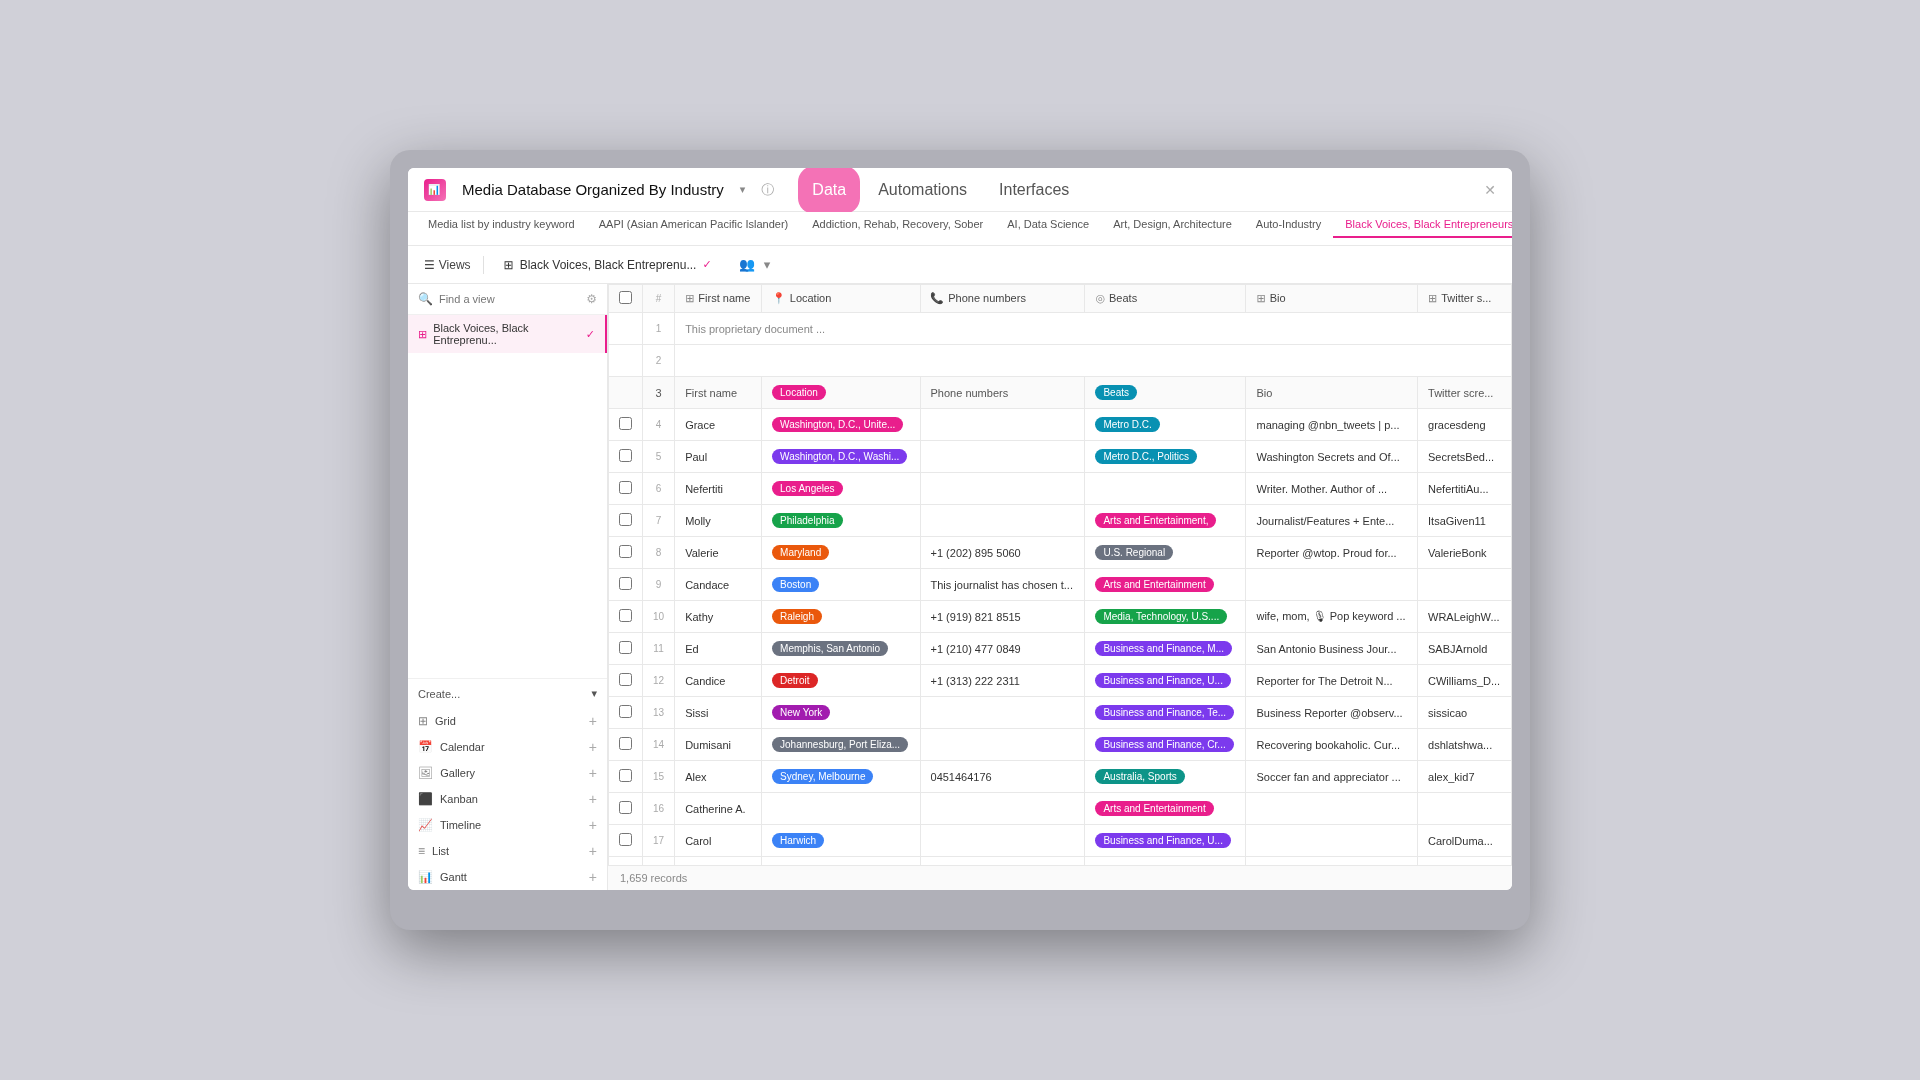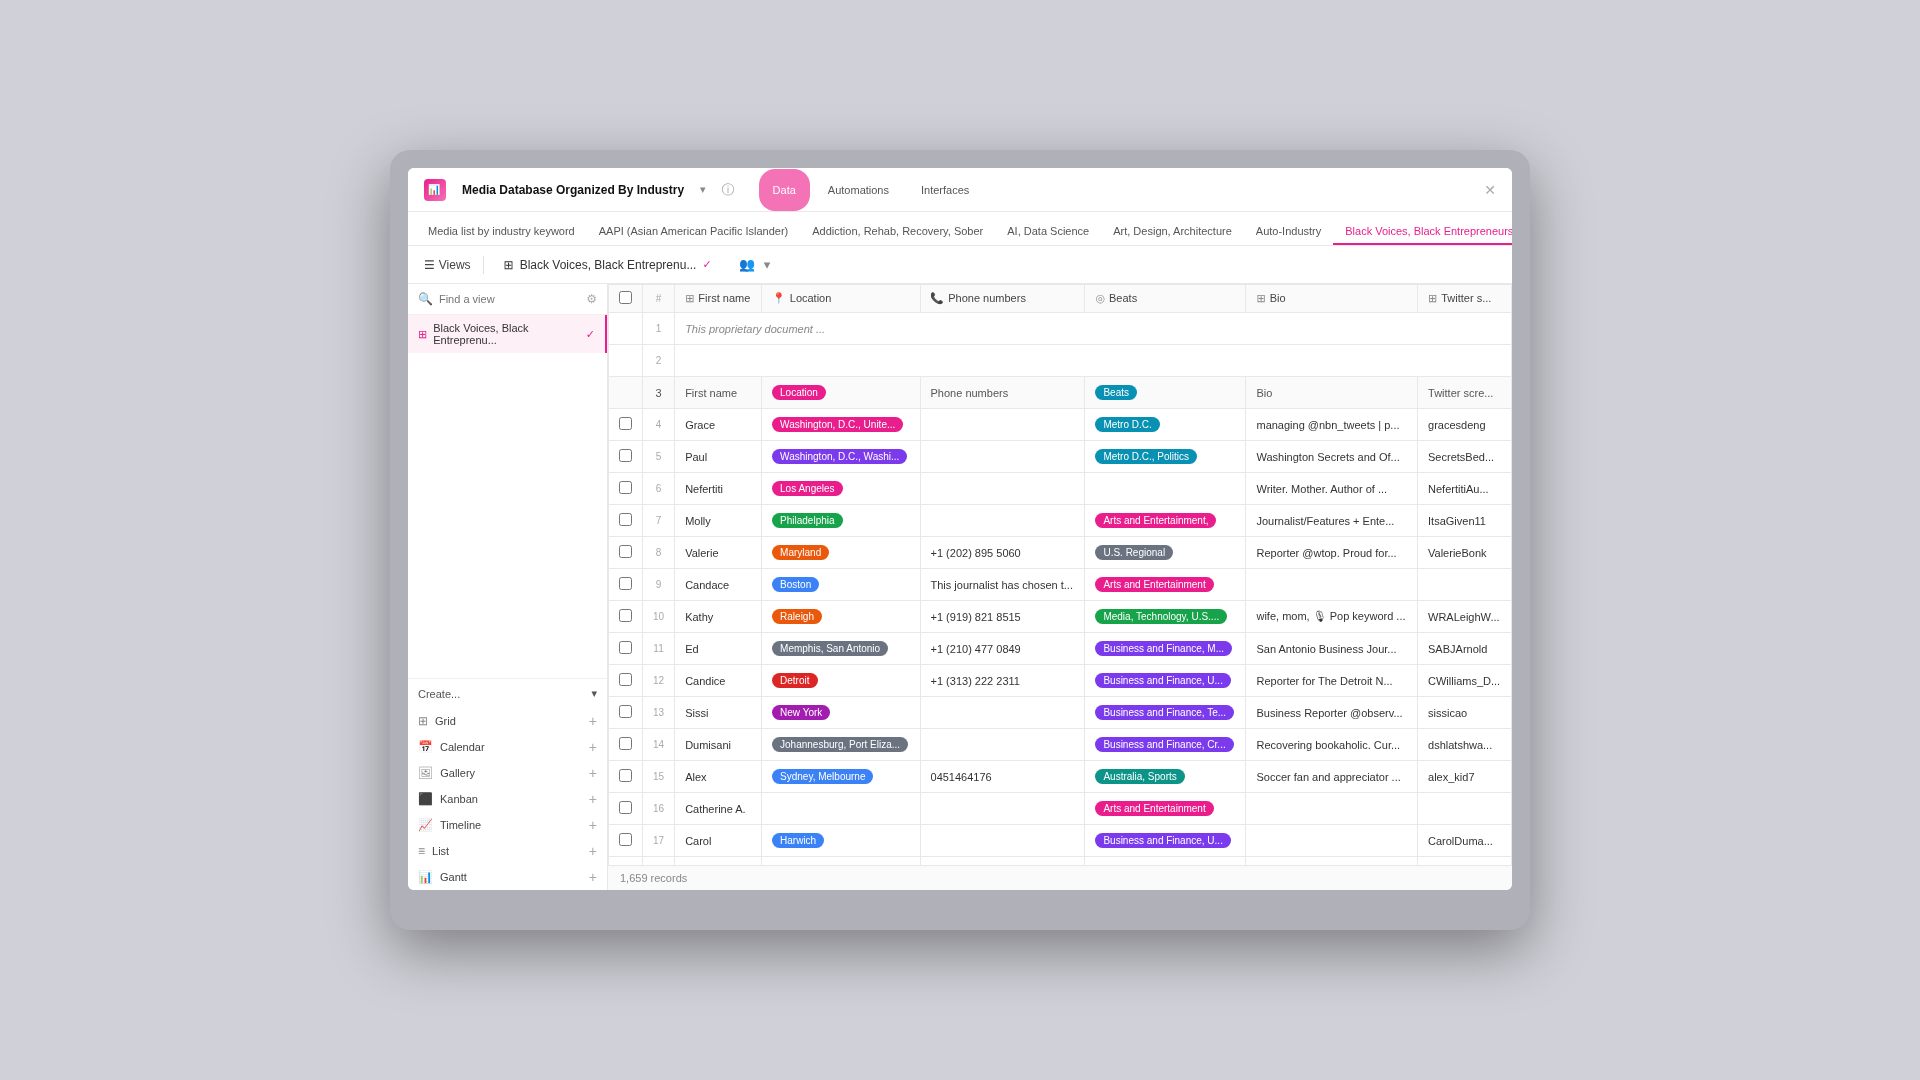--- a/index.html
+++ b/index.html
@@ -47,41 +47,41 @@
       background: linear-gradient(135deg, #e91e8c, #f472b6);
       border-radius: 4px;
       display: flex;
       align-items: center;
       justify-content: center;
       color: white;
       font-size: 10px;
       font-weight: bold;
     }
     .app-title {
-      font-size: 12px;
-      font-weight: 700;
+      font-size: 15px;
+      font-weight: 400;
       color: #111;
     }
     .title-arrow {
       color: #888;
       font-size: 11px;
     }
     .info-icon {
       color: #aaa;
       font-size: 13px;
     }
     .nav-tabs {
       display: flex;
       gap: 4px;
       margin-left: 8px;
     }
     .nav-tab {
       padding: 15px 14px;
       border-radius: 16px;
-      font-size: 11px;
+      font-size: 16px;
       cursor: pointer;
       color: #555;
     }
     .nav-tab.active {
       background: #f472b6;
       color: #fff;
       font-weight: 500;
     }
     .close-btn {
       margin-left: auto;
@@ -89,21 +89,21 @@
       font-size: 14px;
       cursor: pointer;
     }
     
     .tab-row {
       background: #fff;
       border-bottom: 1px solid #e8e8e8;
       padding: 0 8px;
       height: 34px;
       display: flex;
-      align-items: flex-end;
+      align-items: flex-start;
       flex-shrink: 0;
       overflow: hidden;
       gap: 0;
     }
     .db-tab {
       padding: 6px 12px;
       font-size: 11px;
       color: #555;
       cursor: pointer;
       white-space: nowrap;
@@ -460,21 +460,21 @@
                 <th><span class="col-icon">◎</span><span>Beats</span></th>
                 <th><span class="col-icon">⊞</span><span>Bio</span></th>
                 <th><span class="col-icon">⊞</span><span>Twitter s...</span></th>
               </tr>
             </thead>
             <tbody>
 
               <tr>
                 <td class="check-col"></td>
                 <td class="row-num">1</td>
-                <td colspan="6" style="color:#888;font-style:italic;">This proprietary document ...</td>
+                <td colspan="6" style="color:#888;">This proprietary document ...</td>
               </tr>
 
               <tr>
                 <td class="check-col"></td>
                 <td class="row-num">2</td>
                 <td colspan="6"></td>
               </tr>
 
               <tr class="row-header">
                 <td class="check-col"></td>

